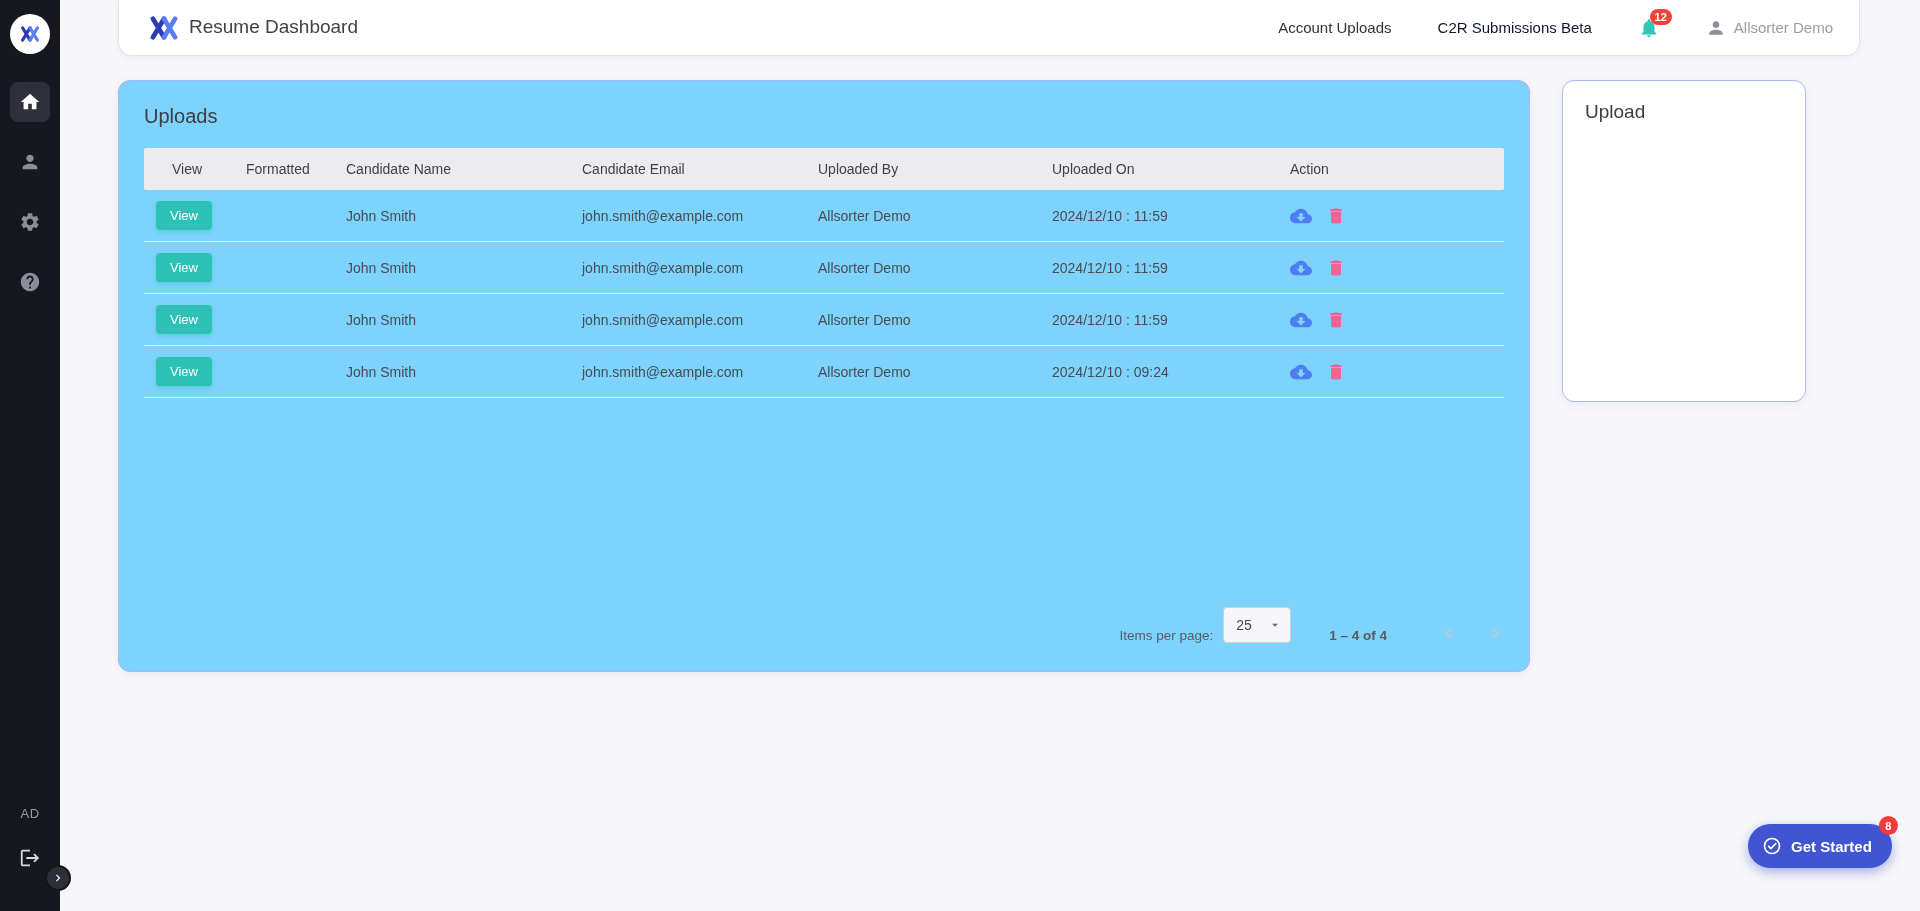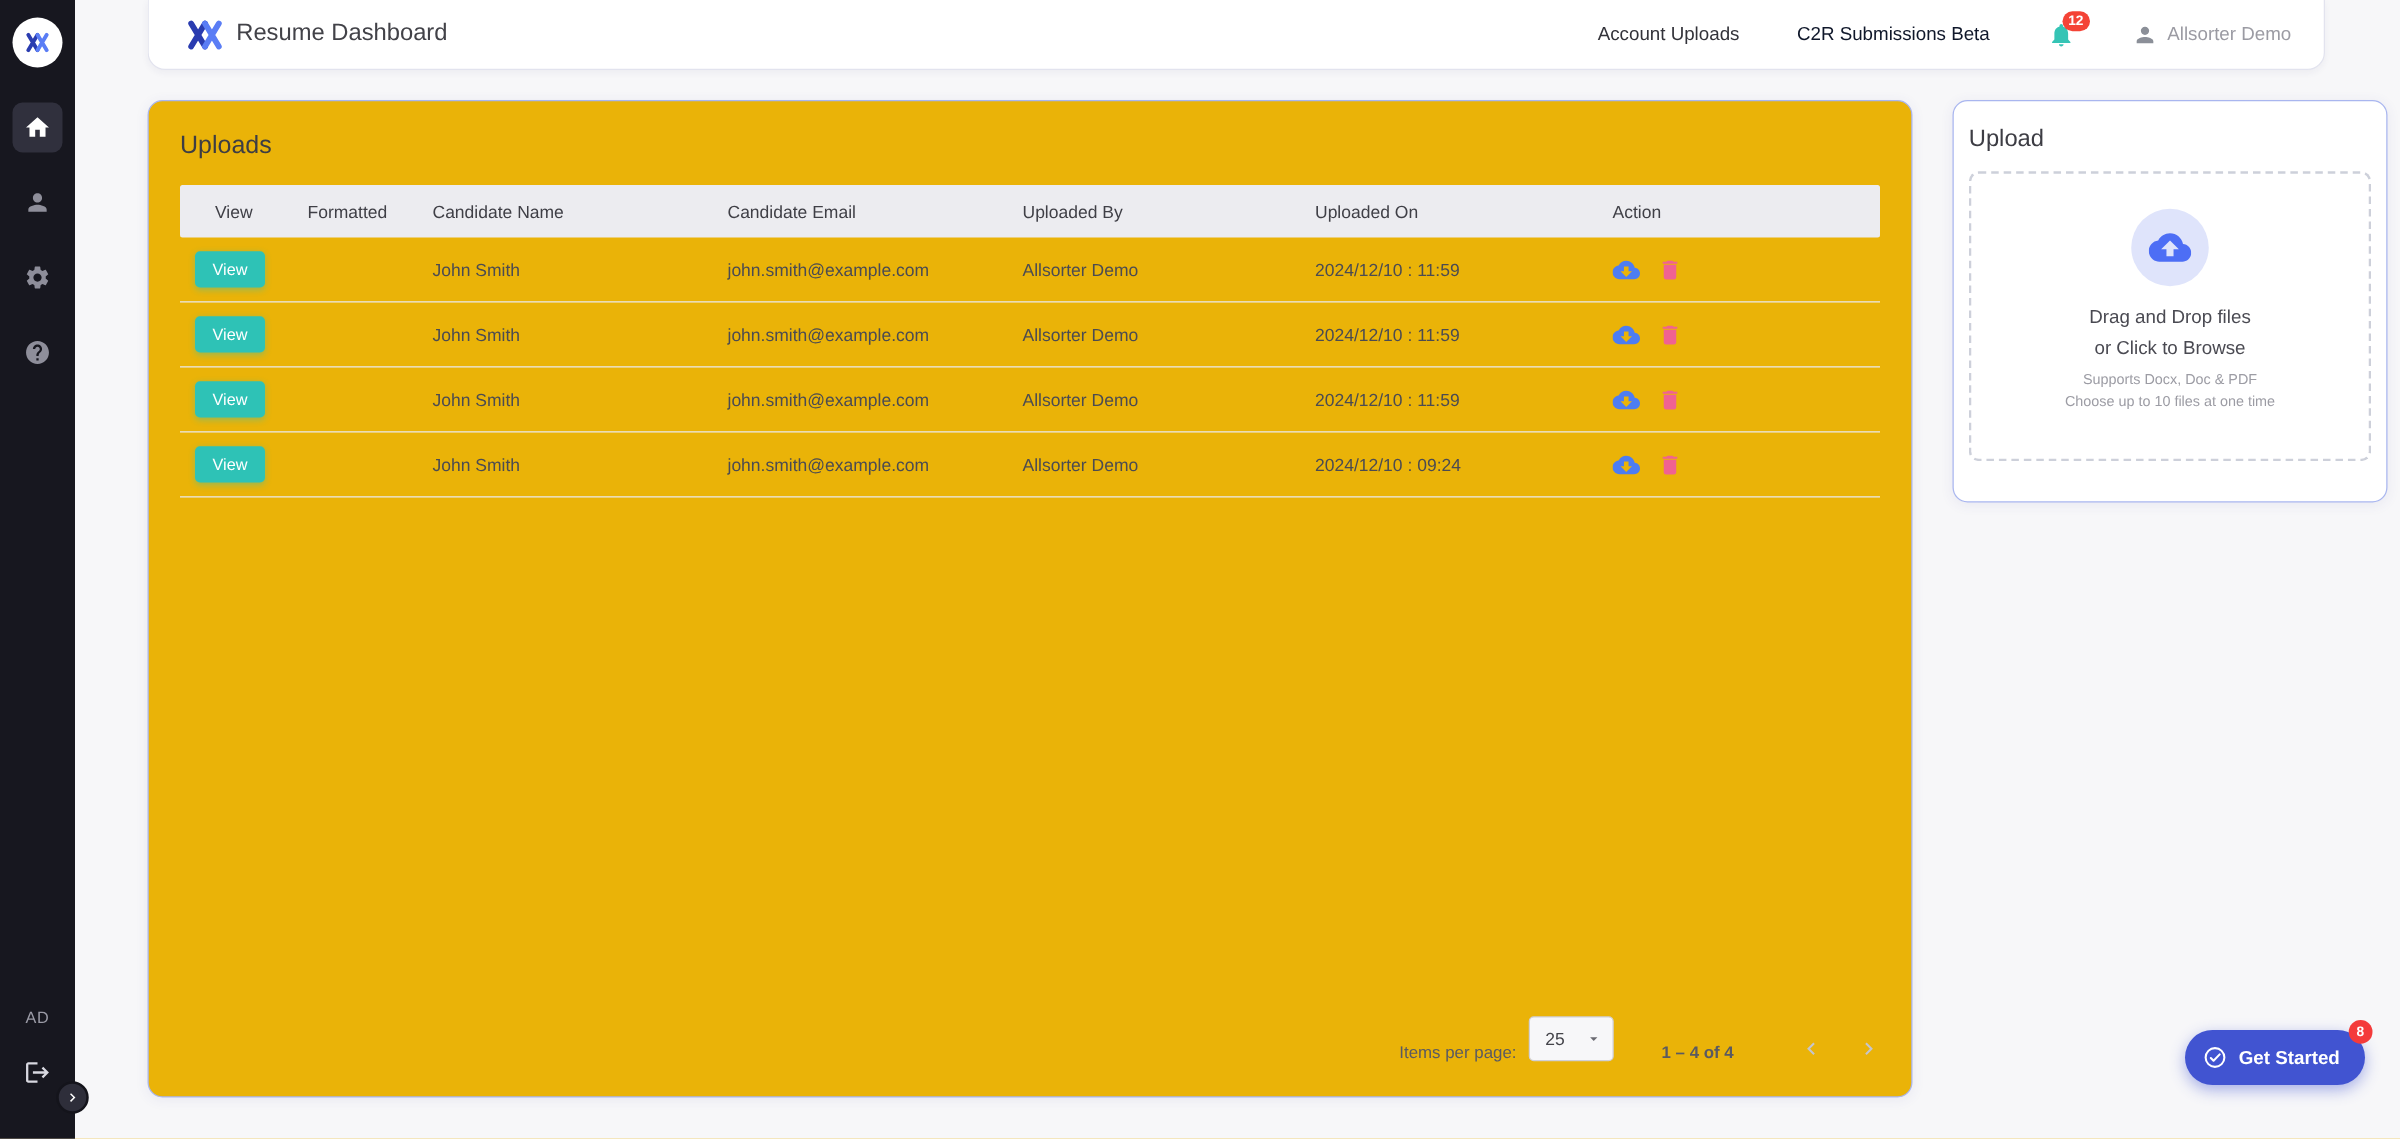--- a/index.html
+++ b/index.html
@@ -59,22 +59,22 @@
   .bell-badge {
     position:absolute; top:-8px; right:-12px; background:#f44336; color:#fff;
     font-size:11px; font-weight:bold; border-radius:10px; padding:2px 5px; min-width:20px; text-align:center;
   }
   .user-wrap { display:flex; align-items:center; gap:8px; cursor:pointer; }
   .user-wrap svg { width:20px; height:20px; fill:#8b8f98; }
   .user-name { font-size:15px; color:#9b9ba3; }
 
   
   .main-card {
-    position:absolute; left:118px; top:80px; width:1412px; height:798px;
-    background:#eab308; border:1.5px solid #a9b6ef; border-radius:12px;
+    position:absolute; left:118px; top:80px; width:1412px; height:592px;
+    background:#7dd3fc; border:1.5px solid #a9b6ef; border-radius:12px;
     box-shadow:0 2px 10px rgba(60,70,150,.08);
   }
   .card-head { display:flex; justify-content:space-between; align-items:center; padding:24px 25px 20px; }
   .uploads-title { font-size:20px; font-weight:400; color:#3d3d44; }
   .search-input {
     width:300px; height:40px; background:#f0f0f3; border:1px solid #e2e2e8; border-radius:4px;
     padding:0 12px; font-size:14px; color:#4b4b52; font-family:"Liberation Sans", sans-serif; outline:none;
   }
   .search-input::placeholder { color:#8d8d96; }
 
@@ -111,23 +111,23 @@
     font-size:14px; color:#44444a;
   }
   .page-size-select svg { width:14px; height:14px; fill:#6a6a72; }
   .range-text { margin-left:38px;font-weight:bold; }
   .pager-btn { margin-left:26px; background:none; border:none; cursor:default; }
   .pager-btn.firstgap { margin-left:52px; }
   .pager-btn svg { width:20px; height:20px; fill:#c5c5cc; }
 
   
   .right-card {
-    position:absolute; left:1562px; top:80px; width:348px; height:322px;
+    position:absolute; left:1562px; top:80px; width:244px; height:322px;
     background:#fff; border:1.5px solid #a9b6ef; border-radius:12px;
-    box-shadow:0 2px 10px rgba(60,70,150,.08); padding:20px 12px;
+    box-shadow:0 2px 10px rgba(60,70,150,.08); padding:20px 22px;
   }
   .upload-title { font-size:19px; font-weight:400; color:#3d3d44; }
   .dropzone {
     margin-top:14px; height:232px; border:2px dashed #cdd0da; border-radius:8px;
     display:flex; flex-direction:column; align-items:center; cursor:pointer;
   }
   .cloud-circle {
     width:62px; height:62px; border-radius:50%; background:#dfe4fb;
     margin-top:28px; display:flex; align-items:center; justify-content:center;
   }
@@ -342,31 +342,20 @@
     <button class="pager-btn">
       <svg viewBox="0 0 24 24">
           <path d="M10 6 8.59 7.41 13.17 12l-4.58 4.59L10 18l6-6z"></path>
         </svg>
     </button>
   </div>
 </main>
 
 <section class="right-card">
   <h3 class="upload-title">Upload</h3>
-  <div class="dropzone">
-    <div class="cloud-circle">
-      <svg viewBox="0 0 24 24">
-          <path d="M19.35 10.04C18.67 6.59 15.64 4 12 4 9.11 4 6.6 5.64 5.35 8.04 2.34 8.36 0 10.91 0 14c0 3.31 2.69 6 6 6h13c2.76 0 5-2.24 5-5 0-2.64-2.05-4.78-4.65-4.96zM14 13v4h-4v-4H7l5-5 5 5h-3z"></path>
-        </svg>
-    </div>
-    <div class="dz-line1">Drag and Drop files</div>
-    <div class="dz-line2">or Click to Browse</div>
-    <div class="dz-line3">Supports Docx, Doc &amp; PDF</div>
-    <div class="dz-line4">Choose up to 10 files at one time</div>
-  </div>
 </section>
 
 <button class="get-started">
   <svg viewBox="0 0 24 24">
     <circle cx="12" cy="12" r="9" fill="none" stroke="#ffffff" stroke-width="2"></circle>
     <path d="M8 12.5l2.6 2.6L16.5 9" fill="none" stroke="#ffffff" stroke-width="2" stroke-linecap="round" stroke-linejoin="round"></path>
   </svg>
   <span>Get Started</span>
   <span class="gs-badge">8</span>
 </button>

